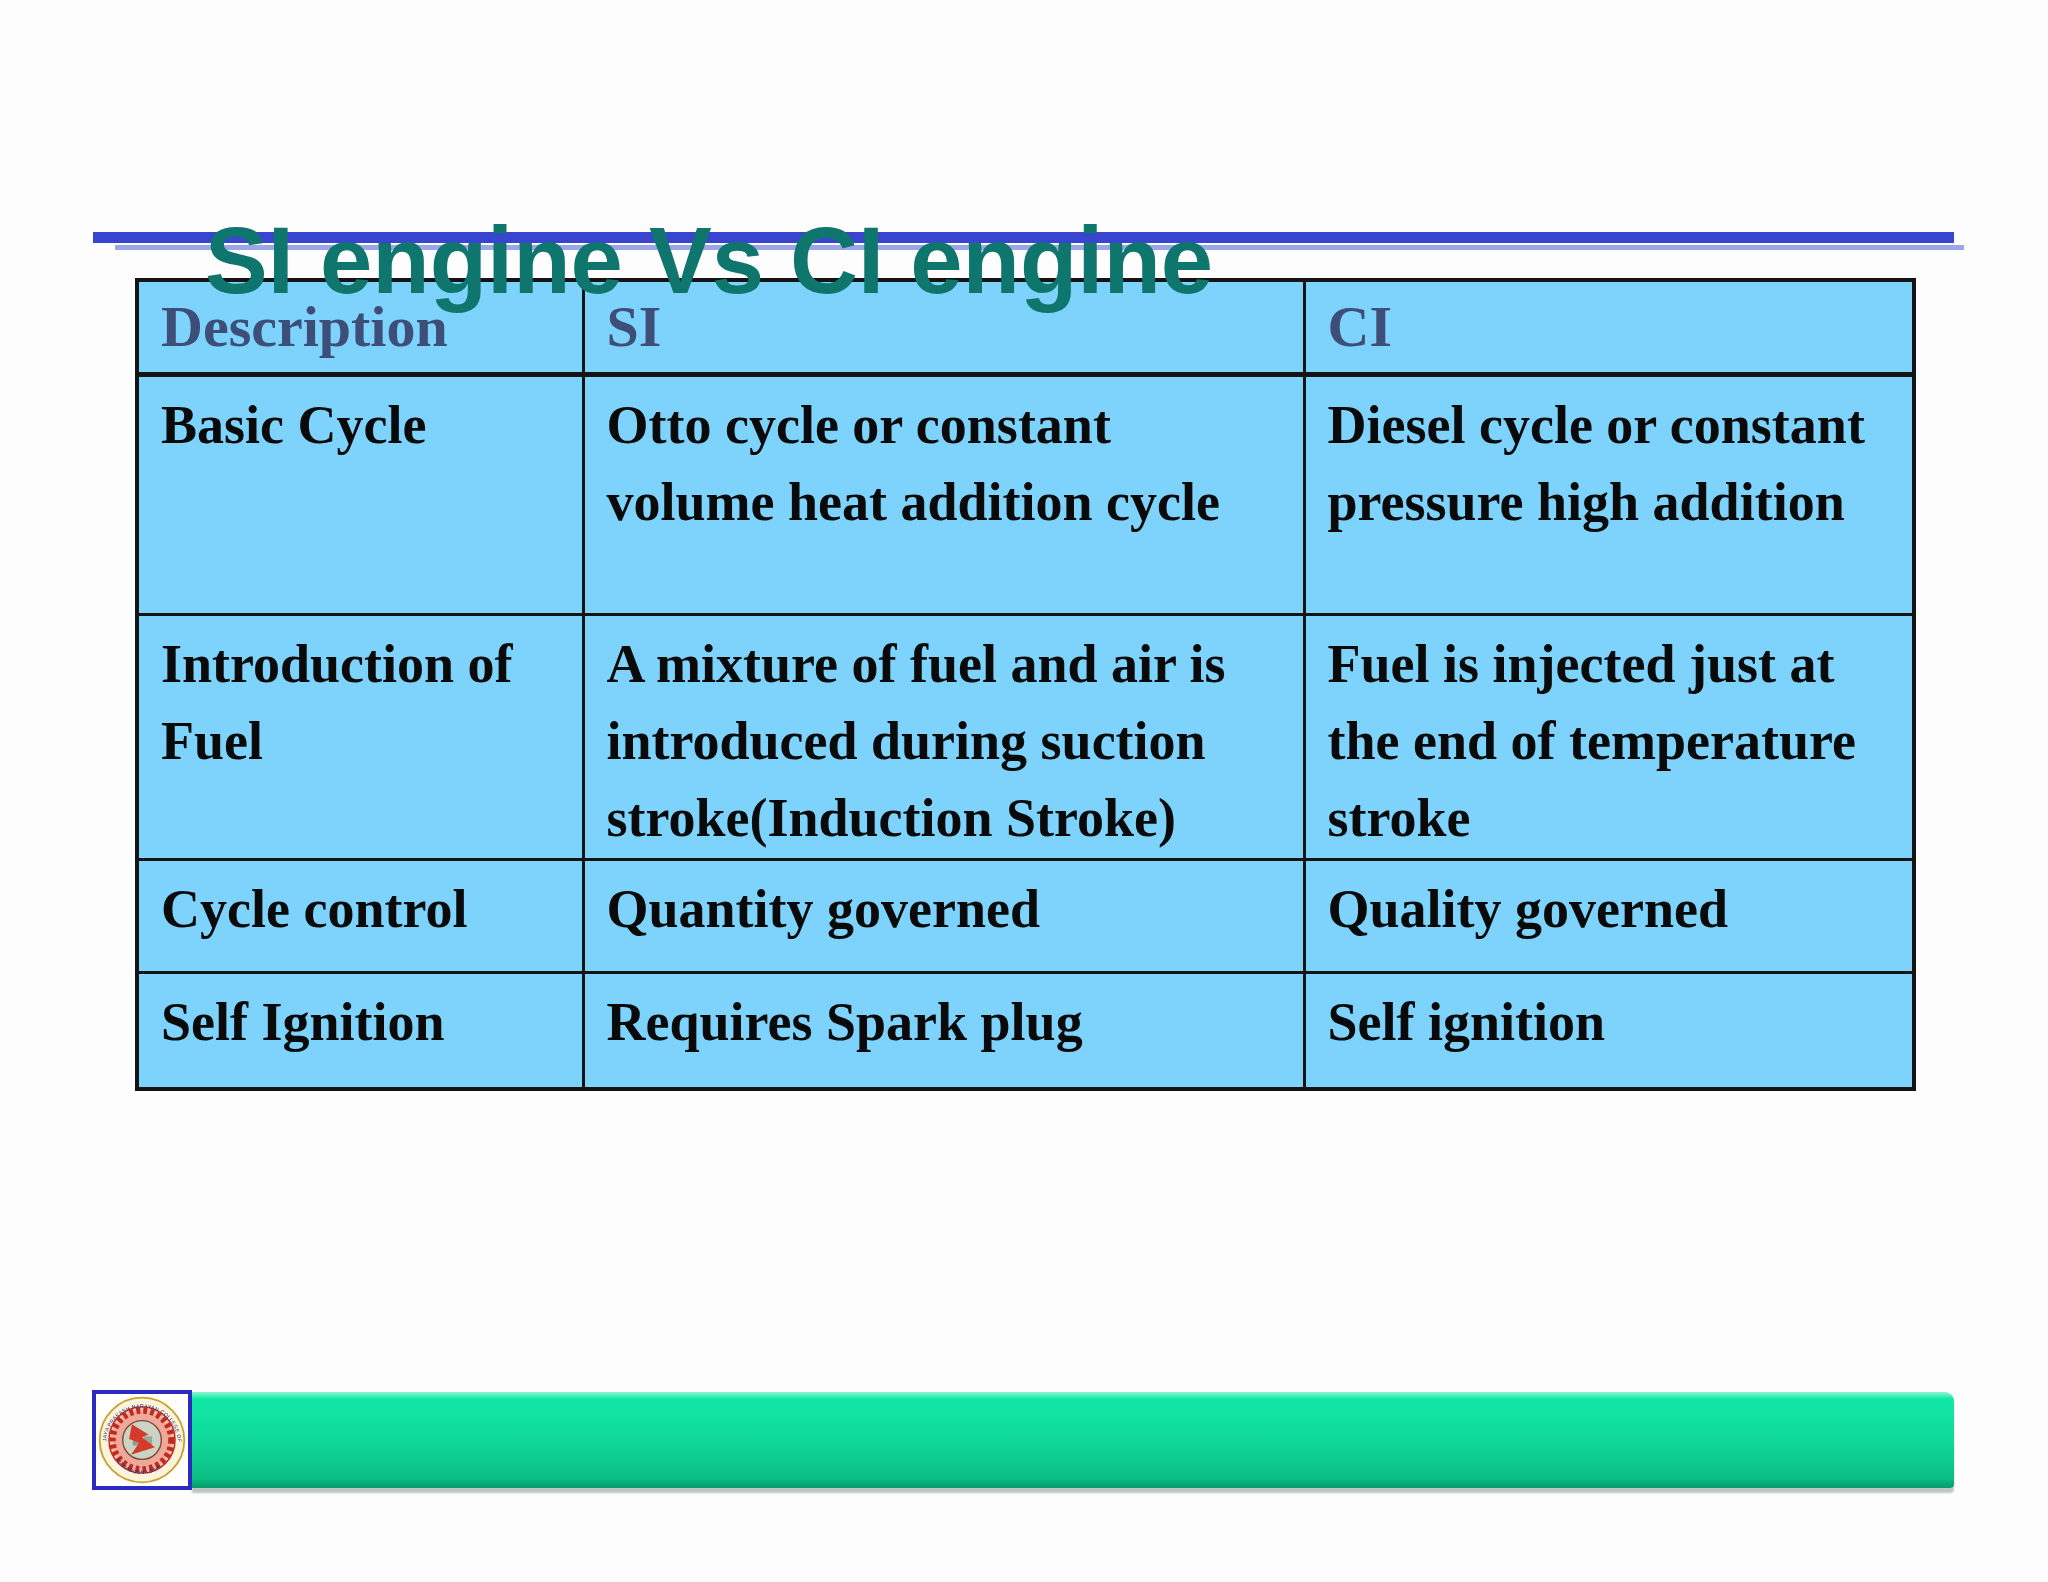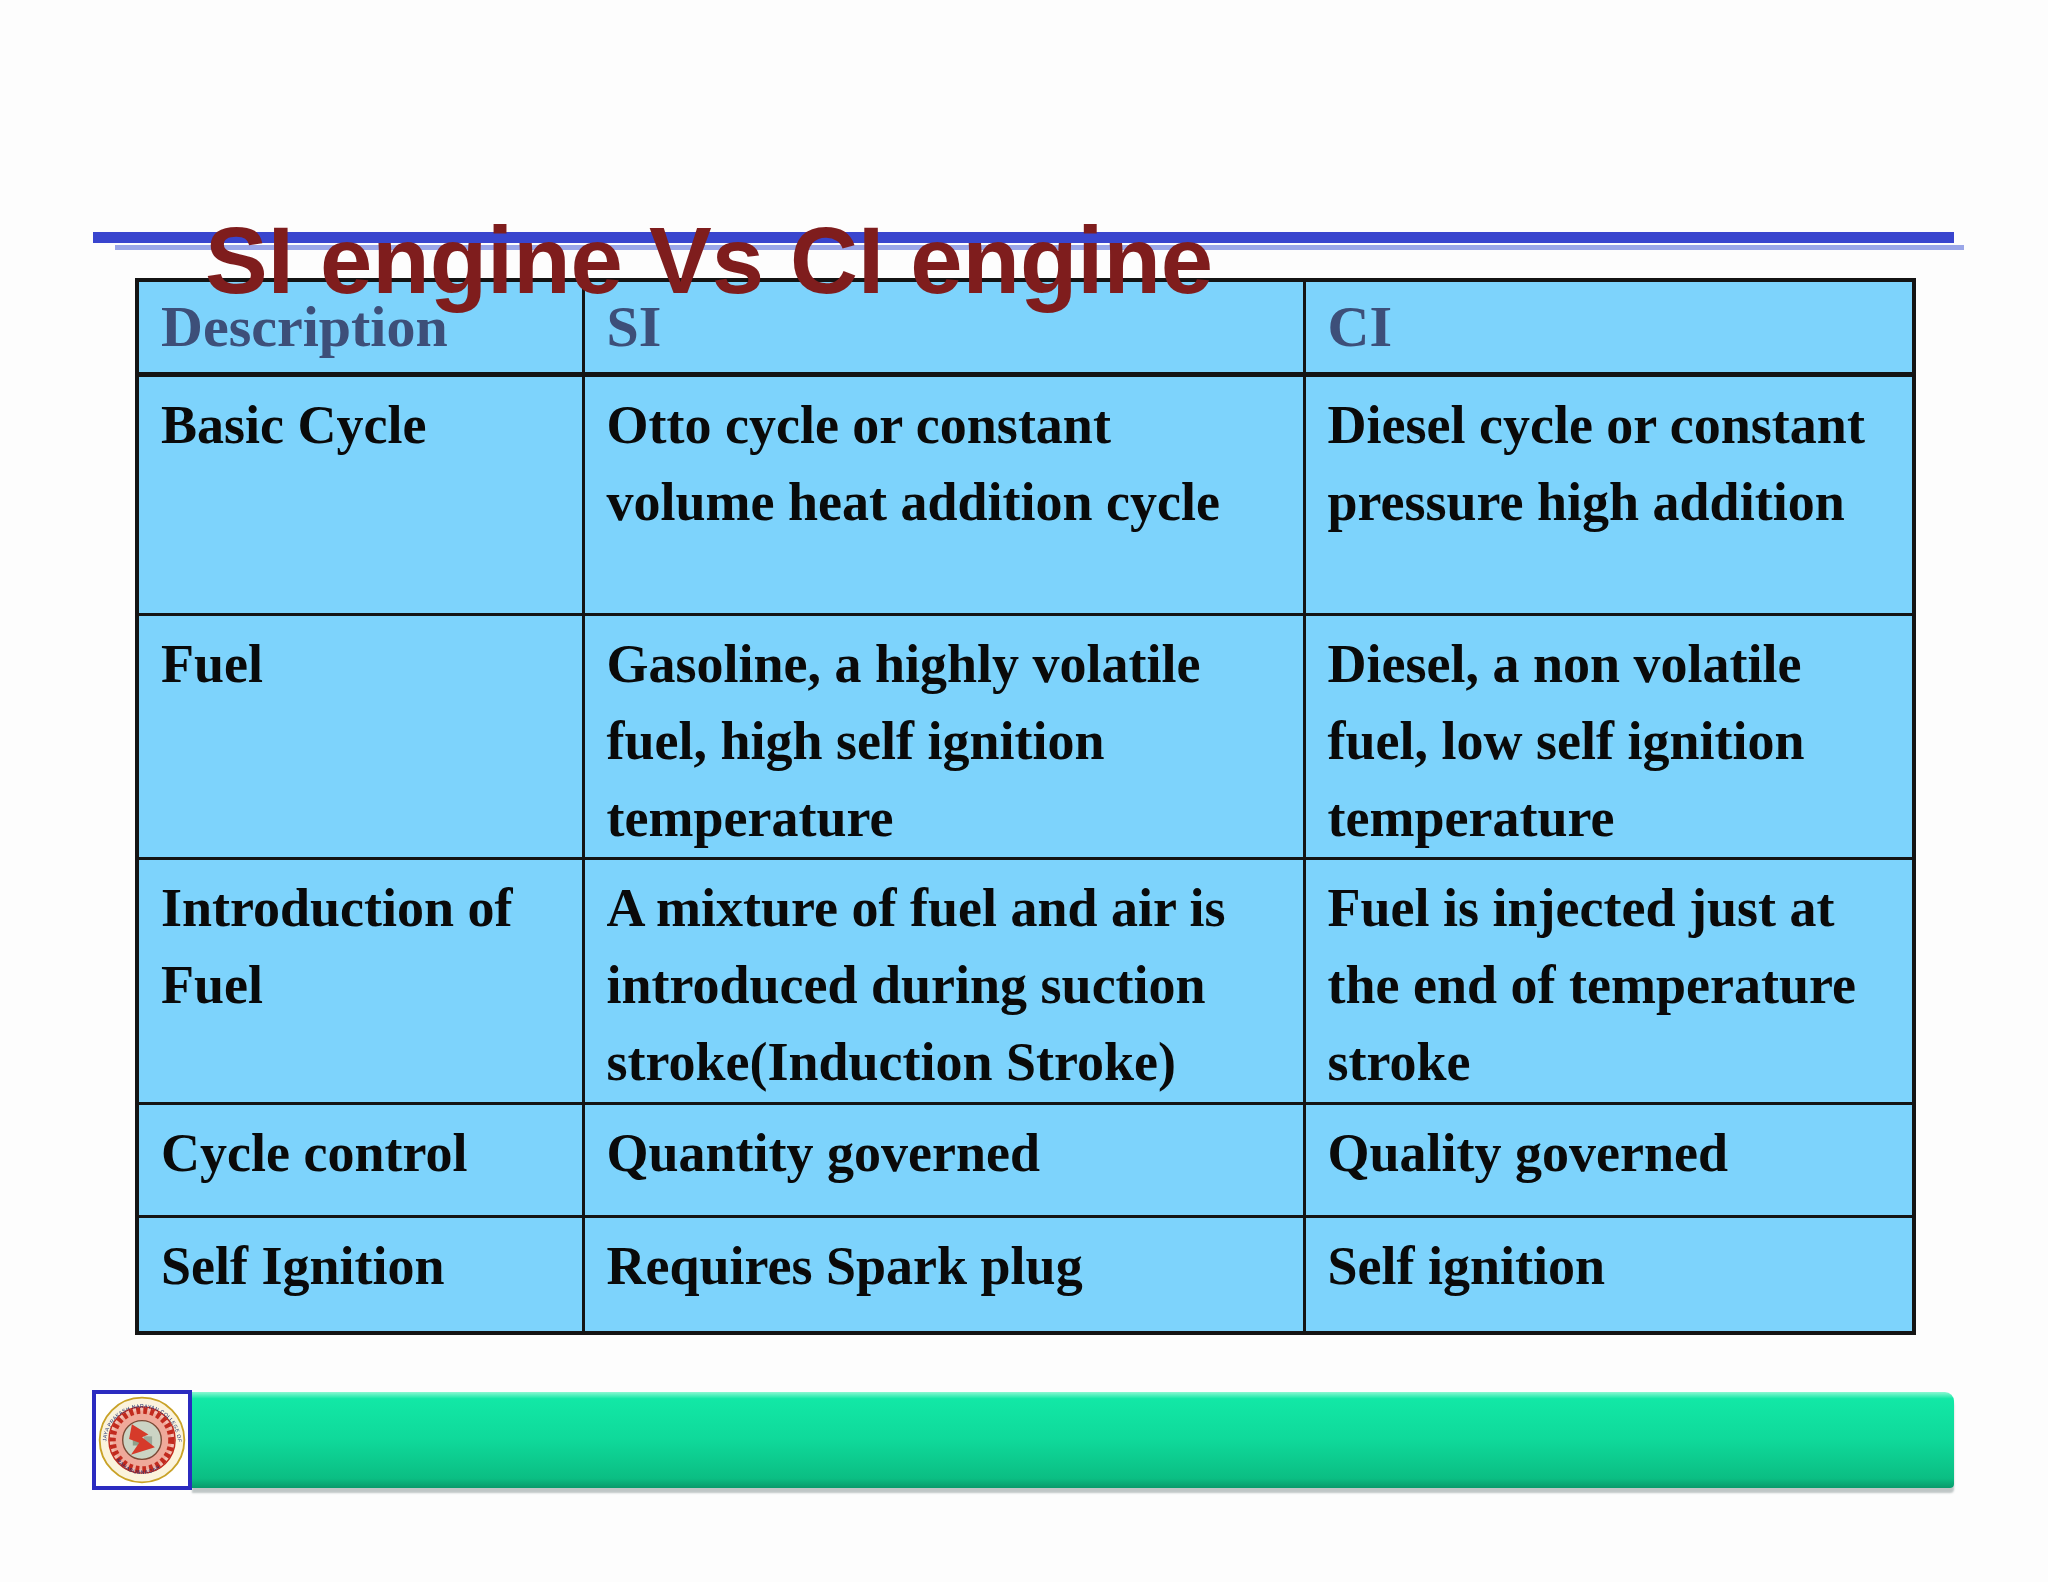--- a/index.html
+++ b/index.html
@@ -7,21 +7,21 @@
     position:relative;
     width:2048px;height:1582px;
     background:#fdfdfd;
     overflow:hidden;
     font-family:"Liberation Serif",serif;
   }
   .title{
     position:absolute;left:205px;top:148px;
     font-family:"Liberation Sans",sans-serif;
     font-size:94px;line-height:100px;
-    color:#7f1d1d;
+    color:#0f766e;
     white-space:nowrap;
     z-index:3;
   }
   .rule{
     position:absolute;left:93px;top:232px;
     width:1861px;height:11px;
     background:#3945CE;z-index:2;
   }
   .rule-shadow{
     position:absolute;left:115px;top:245px;
@@ -101,25 +101,20 @@
         <th class="center">SI</th>
         <th class="center">CI</th>
       </tr>
     </thead>
     <tbody>
       <tr class="h1">
         <td>Basic Cycle</td>
         <td>Otto cycle or constant volume heat addition cycle</td>
         <td>Diesel cycle or constant pressure high addition</td>
       </tr>
-      <tr class="h2">
-        <td>Fuel</td>
-        <td>Gasoline, a highly volatile fuel, high self ignition temperature</td>
-        <td>Diesel, a non volatile fuel, low self ignition temperature</td>
-      </tr>
       <tr class="h3">
         <td>Introduction of Fuel</td>
         <td>A mixture of fuel and air is introduced during suction stroke(Induction Stroke)</td>
         <td>Fuel is injected just at the end of temperature stroke</td>
       </tr>
       <tr class="h4">
         <td>Cycle control</td>
         <td>Quantity governed</td>
         <td>Quality governed</td>
       </tr>

